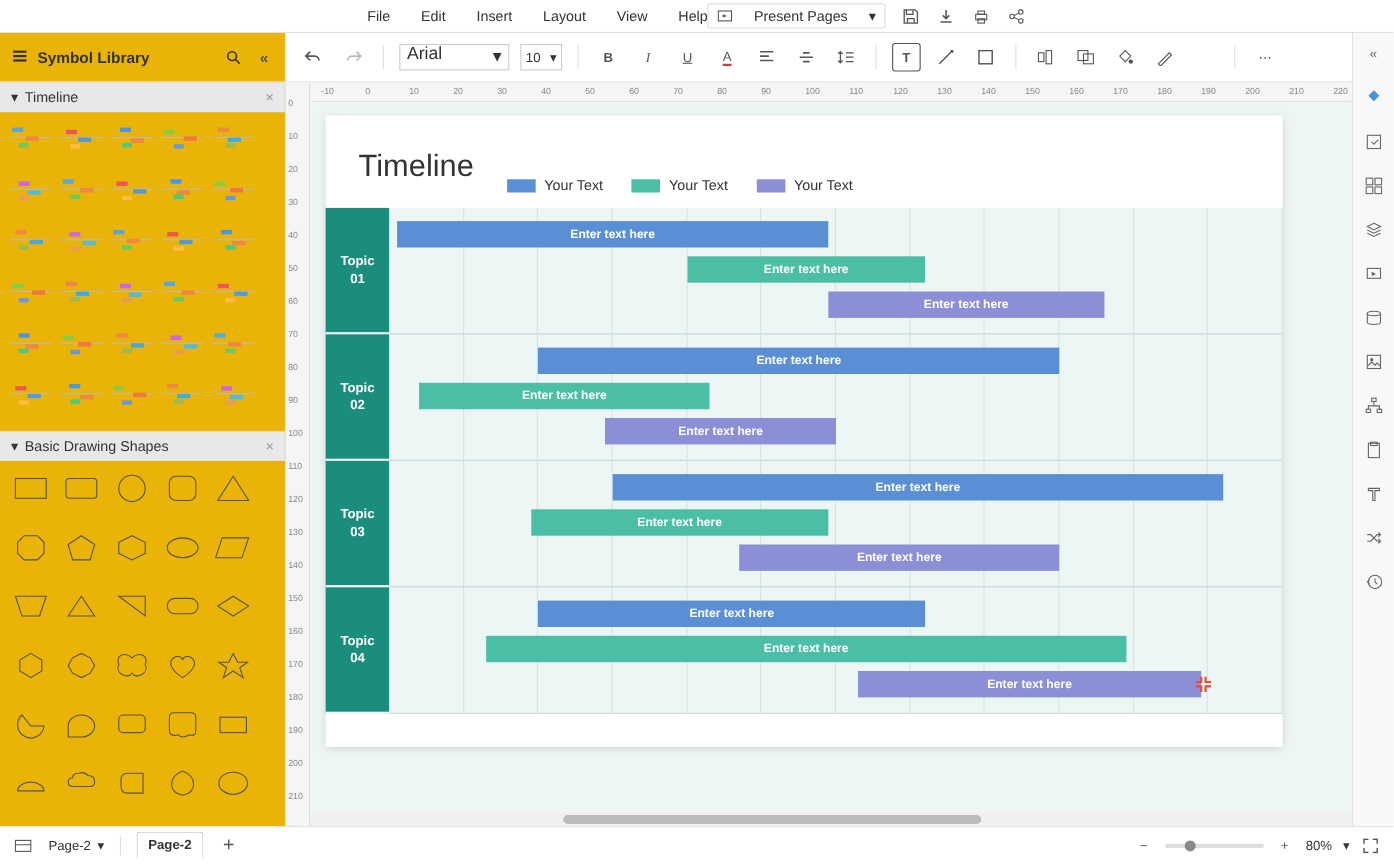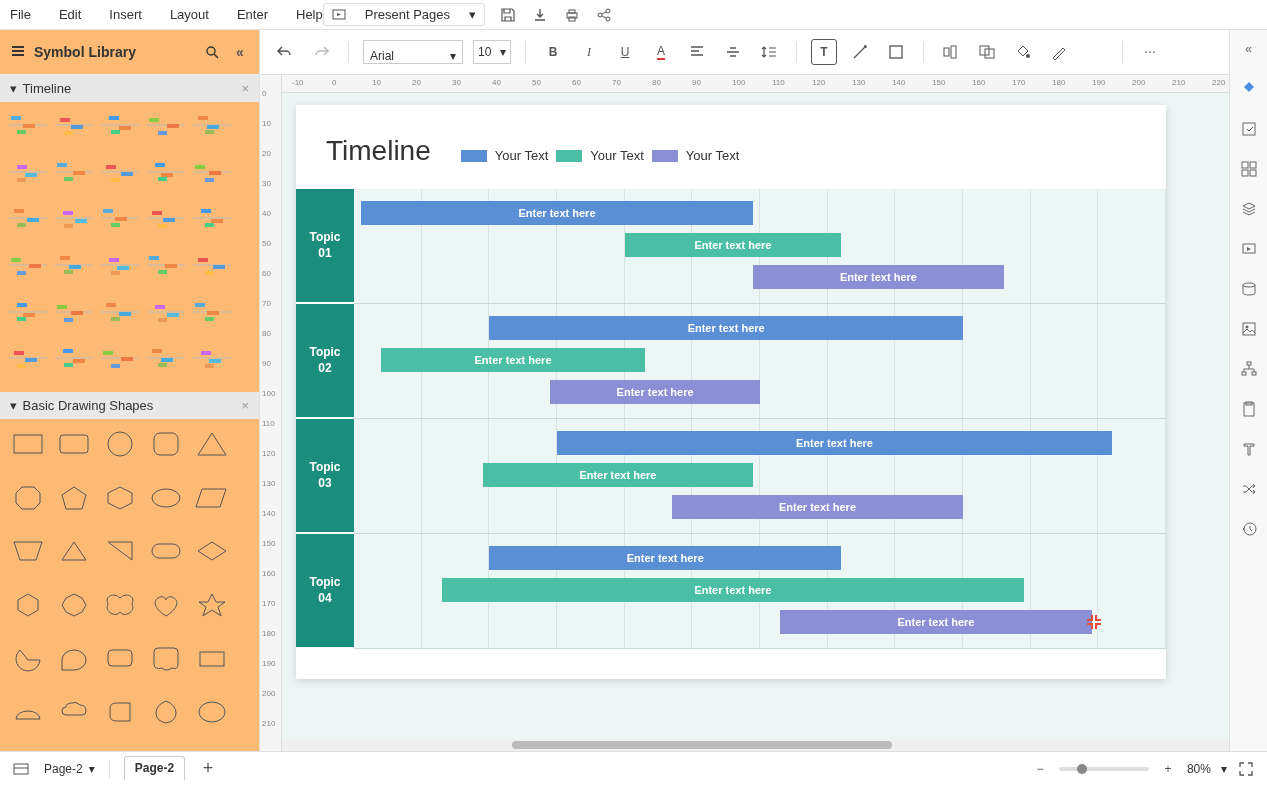--- a/index.html
+++ b/index.html
@@ -1,50 +1,50 @@
 <!DOCTYPE html>
 <html><head>
 <meta charset="utf-8">
 <style>
 * { box-sizing: border-box; margin: 0; padding: 0; }
 body { font-family: Arial, sans-serif; font-size: 12px; color: #333; background: #fff; width: 1267px; height: 785px; overflow: hidden; display: flex; flex-direction: column; }
-.menubar { height: 30px; display: flex; align-items: center; padding: 0 10px; border-bottom: 1px solid #e0e0e0; justify-content: flex-start; }
+.menubar { height: 30px; display: flex; align-items: center; padding: 0 10px; border-bottom: 1px solid #e0e0e0; justify-content: center; }
 .menubar-left { display: flex; gap: 28px; }
 .menubar-left span { cursor: pointer; font-size: 13px; }
 .menubar-right { display: flex; align-items: center; gap: 14px; }
 .present-btn { display: flex; align-items: center; gap: 19px; cursor: pointer; padding: 3px 8px; border: 1px solid #ddd; border-radius: 3px; font-size: 13px; }
 .icon-btn { width: 18px; height: 18px; cursor: pointer; display: flex; align-items: center; justify-content: center; color: #555; }
 .main { flex: 1; display: flex; overflow: hidden; }
-.sidebar { width: 260px; border-right: 1px solid #e0e0e0; display: flex; flex-direction: column; background: #fdba74; }
+.sidebar { width: 260px; border-right: 1px solid #e0e0e0; display: flex; flex-direction: column; background: #eab308; }
 .sidebar-header { height: 45px; display: flex; align-items: center; padding: 0 10px; justify-content: space-between; font-weight: bold; font-size: 14px; border-bottom: 1px solid #eee; }
 .sidebar-header-left { display: flex; align-items: center; gap: 8px; }
 .panel-header { background: #e8e8e8; padding: 6px 10px; display: flex; align-items: center; justify-content: space-between; font-size: 13px; cursor: pointer; }
 .panel-header-left { display: flex; align-items: center; gap: 6px; }
 .panel-body { padding: 8px; display: flex; flex-wrap: wrap; gap: 6px; overflow-y: auto; }
 .timeline-panel { height: 290px; overflow-y: auto; }
 .shapes-panel { flex: 1; overflow-y: auto; }
 .shape-thumb { width: 40px; height: 34px; display: flex; align-items: center; justify-content: center; cursor: grab; }
 .shape-thumb svg { width: 100%; height: 100%; }
 .tl-thumb { width: 40px; height: 30px; display: flex; align-items: center; justify-content: center; cursor: grab; }
 .center { flex: 1; display: flex; flex-direction: column; background: #fcfcfc; position: relative; }
 .toolbar { height: 45px; display: flex; align-items: center; padding: 0 12px; gap: 10px; border-bottom: 1px solid #e0e0e0; background: #fff; }
 .tb-sep { width: 1px; height: 22px; background: #e0e0e0; margin: 0 4px; }
 .tb-icon { width: 26px; height: 26px; display: flex; align-items: center; justify-content: center; cursor: pointer; color: #555; border-radius: 3px; }
-.font-select { width: 100px; height: 24px; border: 1px solid #ccc; padding: 0 6px; font-size: 12px; display: flex; align-items: flex-end; justify-content: space-between; cursor: pointer; }
+.font-select { width: 100px; height: 24px; border: 1px solid #ccc; padding: 0 6px; font-size: 16px; display: flex; align-items: flex-start; justify-content: space-between; cursor: pointer; }
 .size-select { width: 38px; height: 24px; border: 1px solid #ccc; padding: 0 4px; font-size: 12px; display: flex; align-items: center; justify-content: space-between; cursor: pointer; }
 .ruler-area { flex: 1; display: flex; overflow: hidden; }
 .vruler { width: 22px; background: #f5f5f5; border-right: 1px solid #ddd; position: relative; font-size: 8px; color: #888; }
 .vruler div { position: absolute; left: 2px; }
 .canvas-wrap { flex: 1; display: flex; flex-direction: column; overflow: hidden; }
 .hruler { height: 18px; background: #f5f5f5; border-bottom: 1px solid #ddd; position: relative; font-size: 8px; color: #888; }
 .hruler div { position: absolute; top: 3px; }
 .canvas { flex: 1; background: #eef5f5; overflow: auto; padding: 12px 14px 20px 14px; position: relative; }
 .page { width: 870px; background: #fff; box-shadow: 0 2px 8px rgba(0,0,0,0.15); padding: 30px 0 30px 0; }
 .chart-title { font-size: 28px; padding: 0 30px 16px 30px; color: #333; font-weight: normal; }
-.legend { float: right; display: flex; gap: 8px; font-size: 13px; margin-top: 13px; margin-right: 14px; }
+.legend { float: right; display: flex; gap: 26px; font-size: 13px; margin-top: 26px; margin-right: 14px; }
 .legend-item { display: flex; align-items: center; gap: 8px; }
 .legend-sw { width: 26px; height: 12px; }
 .gantt { margin-top: 6px; }
 .gantt-header { display: flex; }
 .gantt-header .cell { background: #0d5c4d; color: #fff; font-size: 12px; font-weight: bold; display: flex; align-items: center; justify-content: center; height: 36px; border-right: 2px solid #fff; }
 .gantt-header .year { width: 58px; background: #0d5c4d; }
 .gantt-header .month { flex: 1; }
 .gantt-body { display: flex; }
 .gantt-topics { width: 58px; }
 .gantt-topic { background: #1a8d7c; color: #fff; display: flex; align-items: center; justify-content: center; font-size: 12px; font-weight: bold; height: 115px; border-bottom: 2px solid #fff; text-align: center; line-height: 1.3; }
@@ -70,21 +70,21 @@
 </style>
 </head>
 <body>
 
 <div class="menubar">
   <div class="menubar-left" id="menu-left">
       <span>File</span>
       <span>Edit</span>
       <span>Insert</span>
       <span>Layout</span>
-      <span>Enter</span>
+      <span>View</span>
       <span>Help</span>
     </div>
   <div class="menubar-right">
     <div class="present-btn">
       <svg width="14" height="14" viewBox="0 0 14 14">
           <rect x="1" y="2" width="12" height="9" fill="none" stroke="#555"></rect>
           <path d="M5 5 L9 6.5 L5 8 Z" fill="#555"></path>
         </svg>
       <span>Present Pages</span>
       <span>▾</span>

